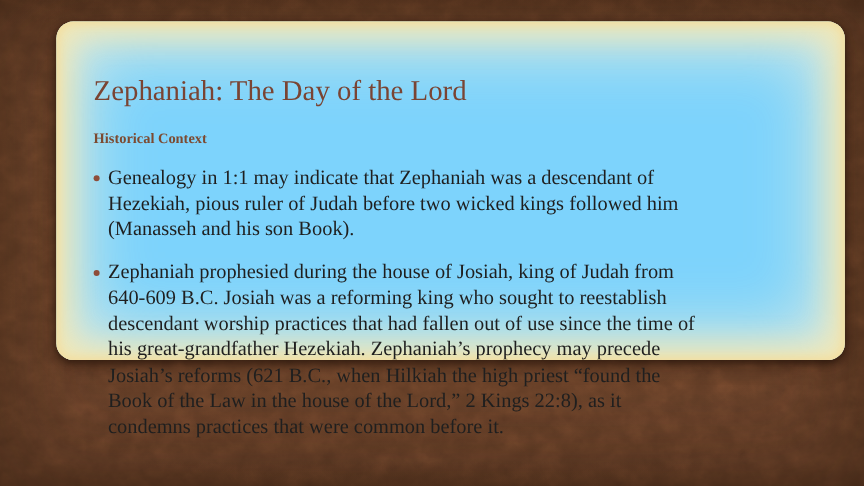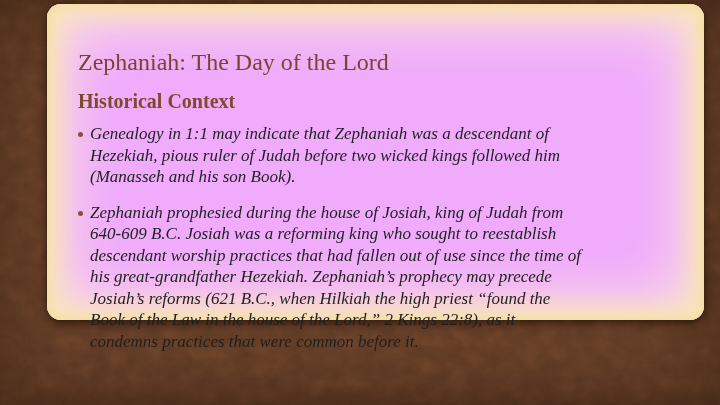--- a/index.html
+++ b/index.html
@@ -32,25 +32,25 @@
     .vignette {
       position: absolute;
       inset: 0;
       box-shadow: inset 0 0 70px 12px rgba(38,20,9,0.38);
       pointer-events: none;
     }
 
     .card {
       position: absolute;
       left: 47px;
-      top: 4px;
+      top: 18px;
       width: 657px;
-      height: 316px;
+      height: 282px;
       border-radius: 14px;
-      background: #f0abfc;
+      background: #7dd3fc;
       box-shadow:
         inset 0 0 8px 2px #f3dd9e,
         inset 0 0 26px 12px rgba(248, 230, 170, 0.85),
         inset 0 0 55px 24px rgba(253, 244, 214, 0.70),
         0 2px 6px rgba(22, 9, 3, 0.50),
         0 5px 14px rgba(22, 9, 3, 0.35);
     }
 
     .slide-title {
       position: absolute;
@@ -62,36 +62,35 @@
       font-weight: 400;
       color: #7a4433;
       white-space: nowrap;
     }
 
     .slide-subtitle {
       position: absolute;
       left: 31px;
       top: 87px;
       margin: 0;
-      font-size: 20px;
+      font-size: 12px;
       line-height: 21px;
       font-weight: 700;
       color: #7c4a31;
       white-space: nowrap;
     }
 
     .bullet-list {
       position: absolute;
       left: 30px;
       top: 119px;
       width: 600px;
       margin: 0;
       padding: 0;
       list-style: none;
-      font-style: italic;
     }
 
     .bullet-item {
       display: flex;
       align-items: flex-start;
       margin: 0 0 14px 0;
     }
 
     .bullet-dot {
       flex: 0 0 13px;

